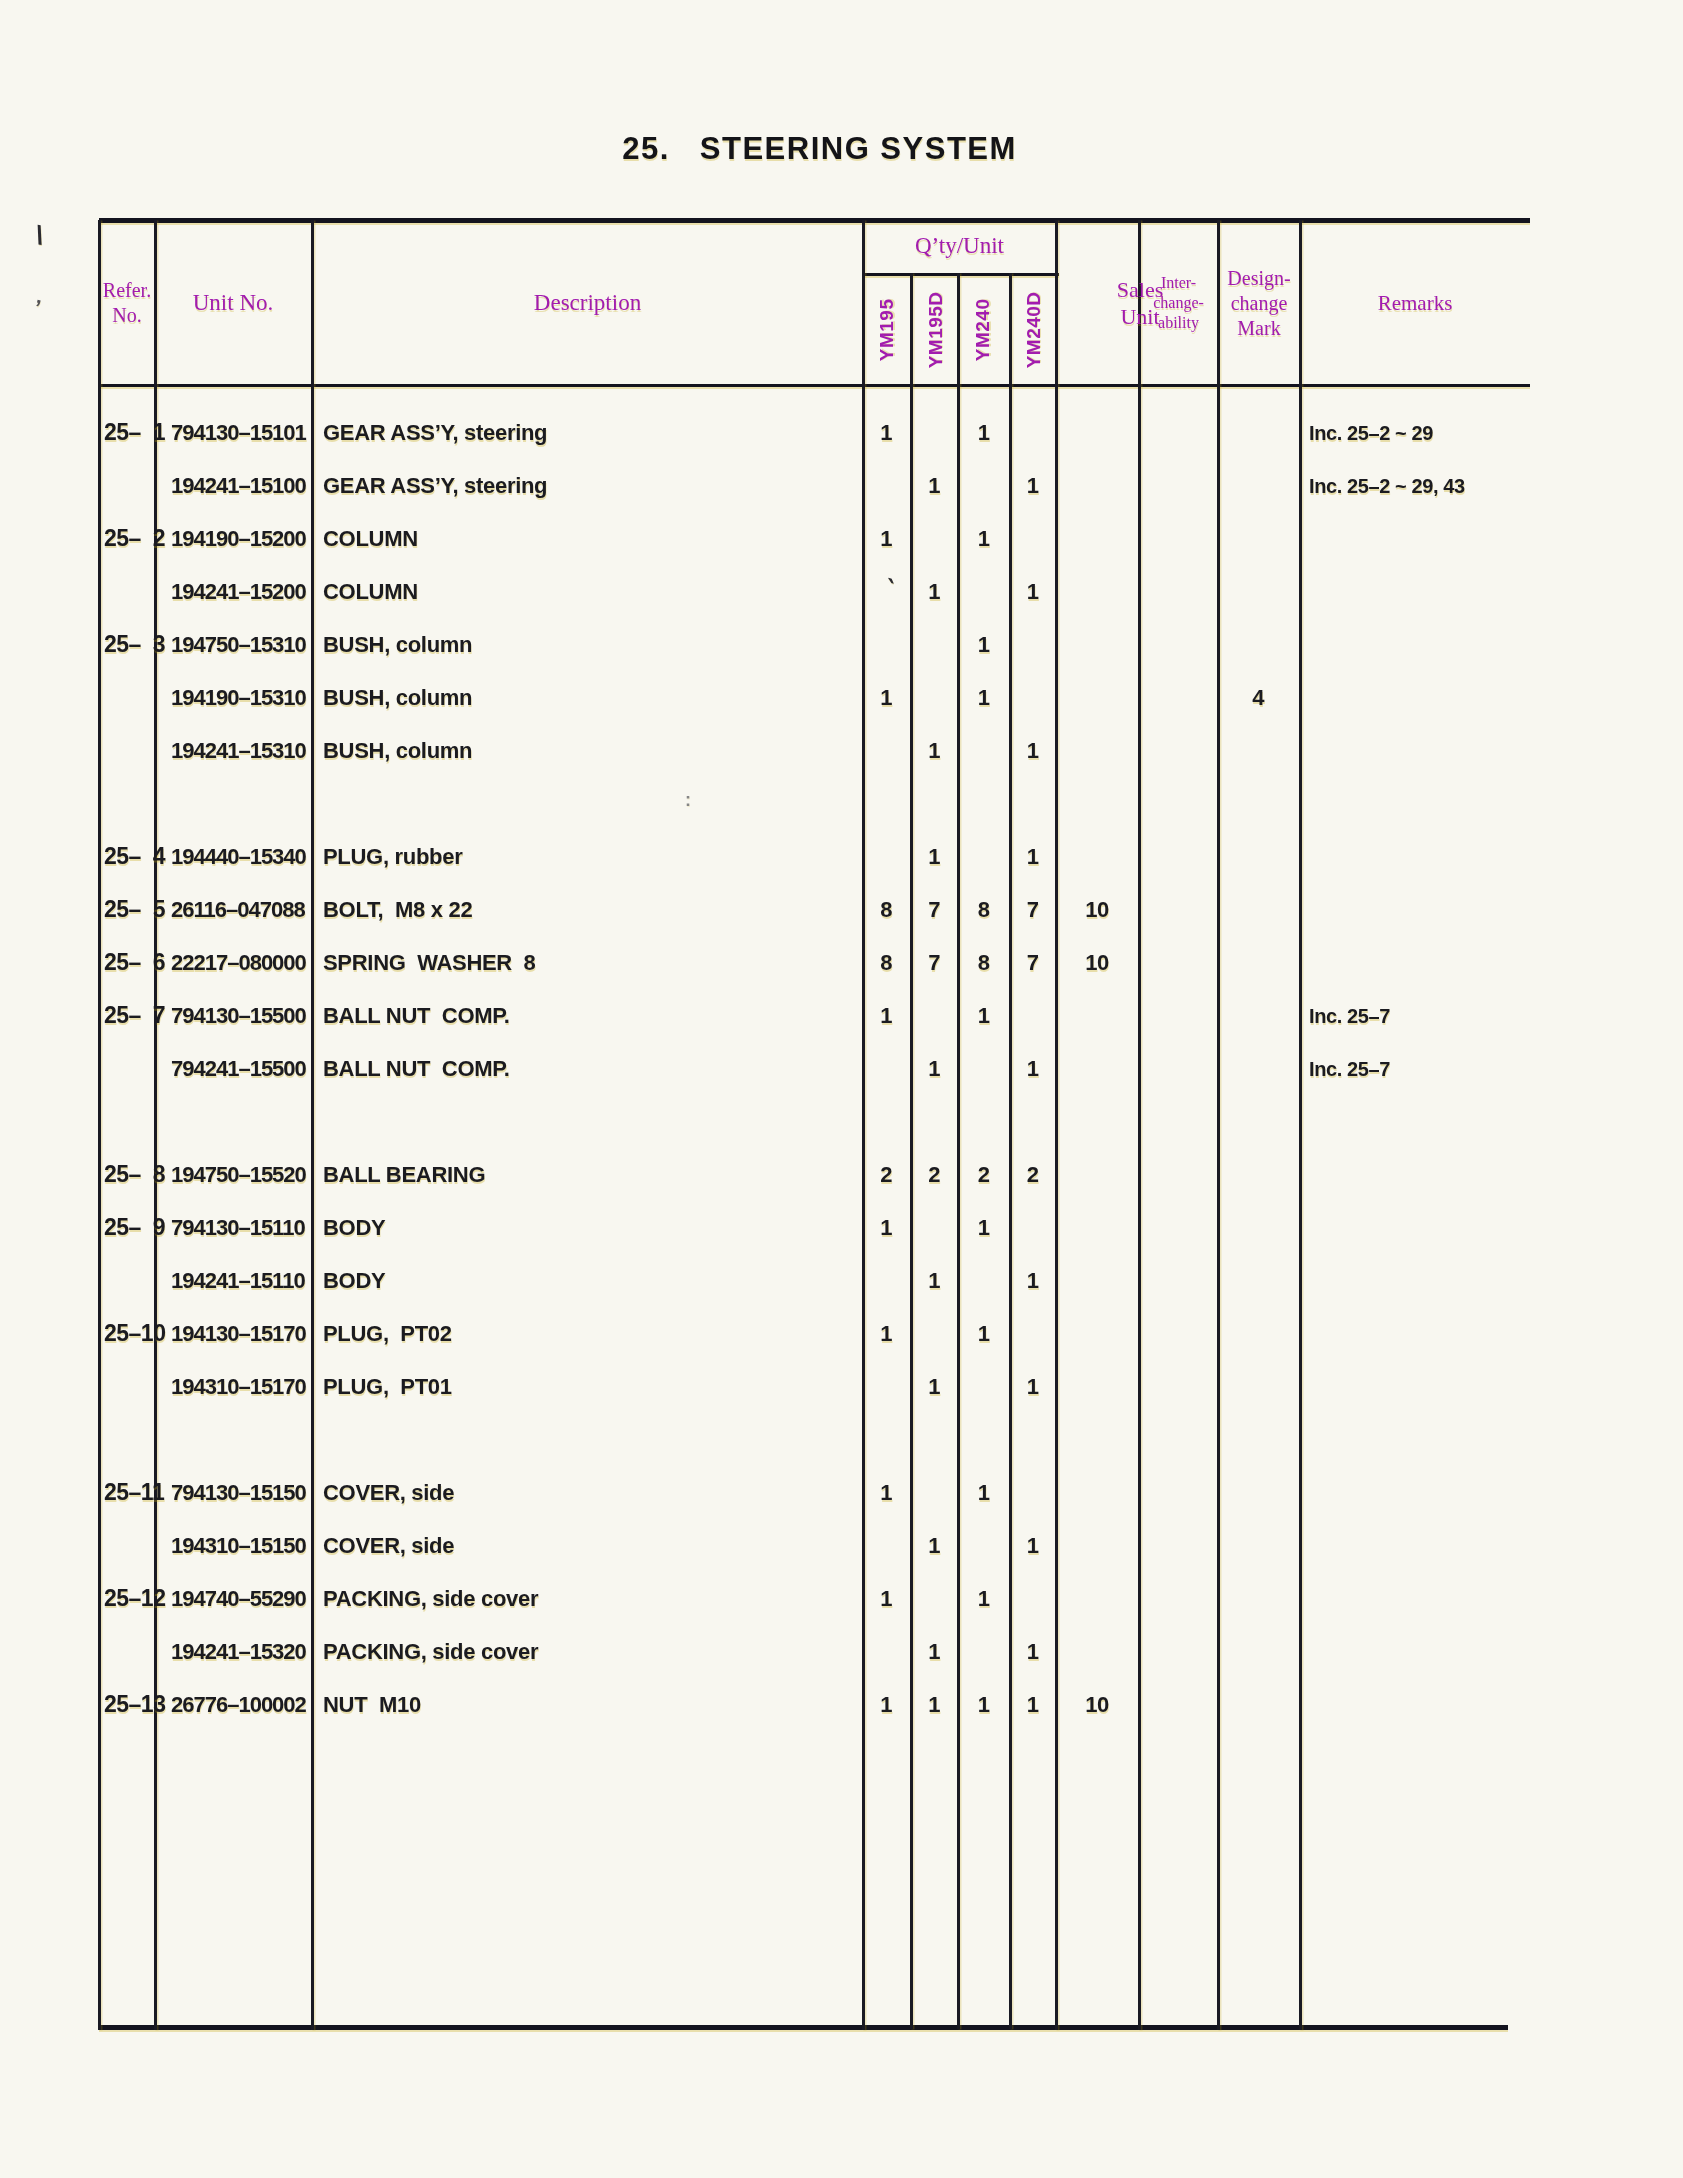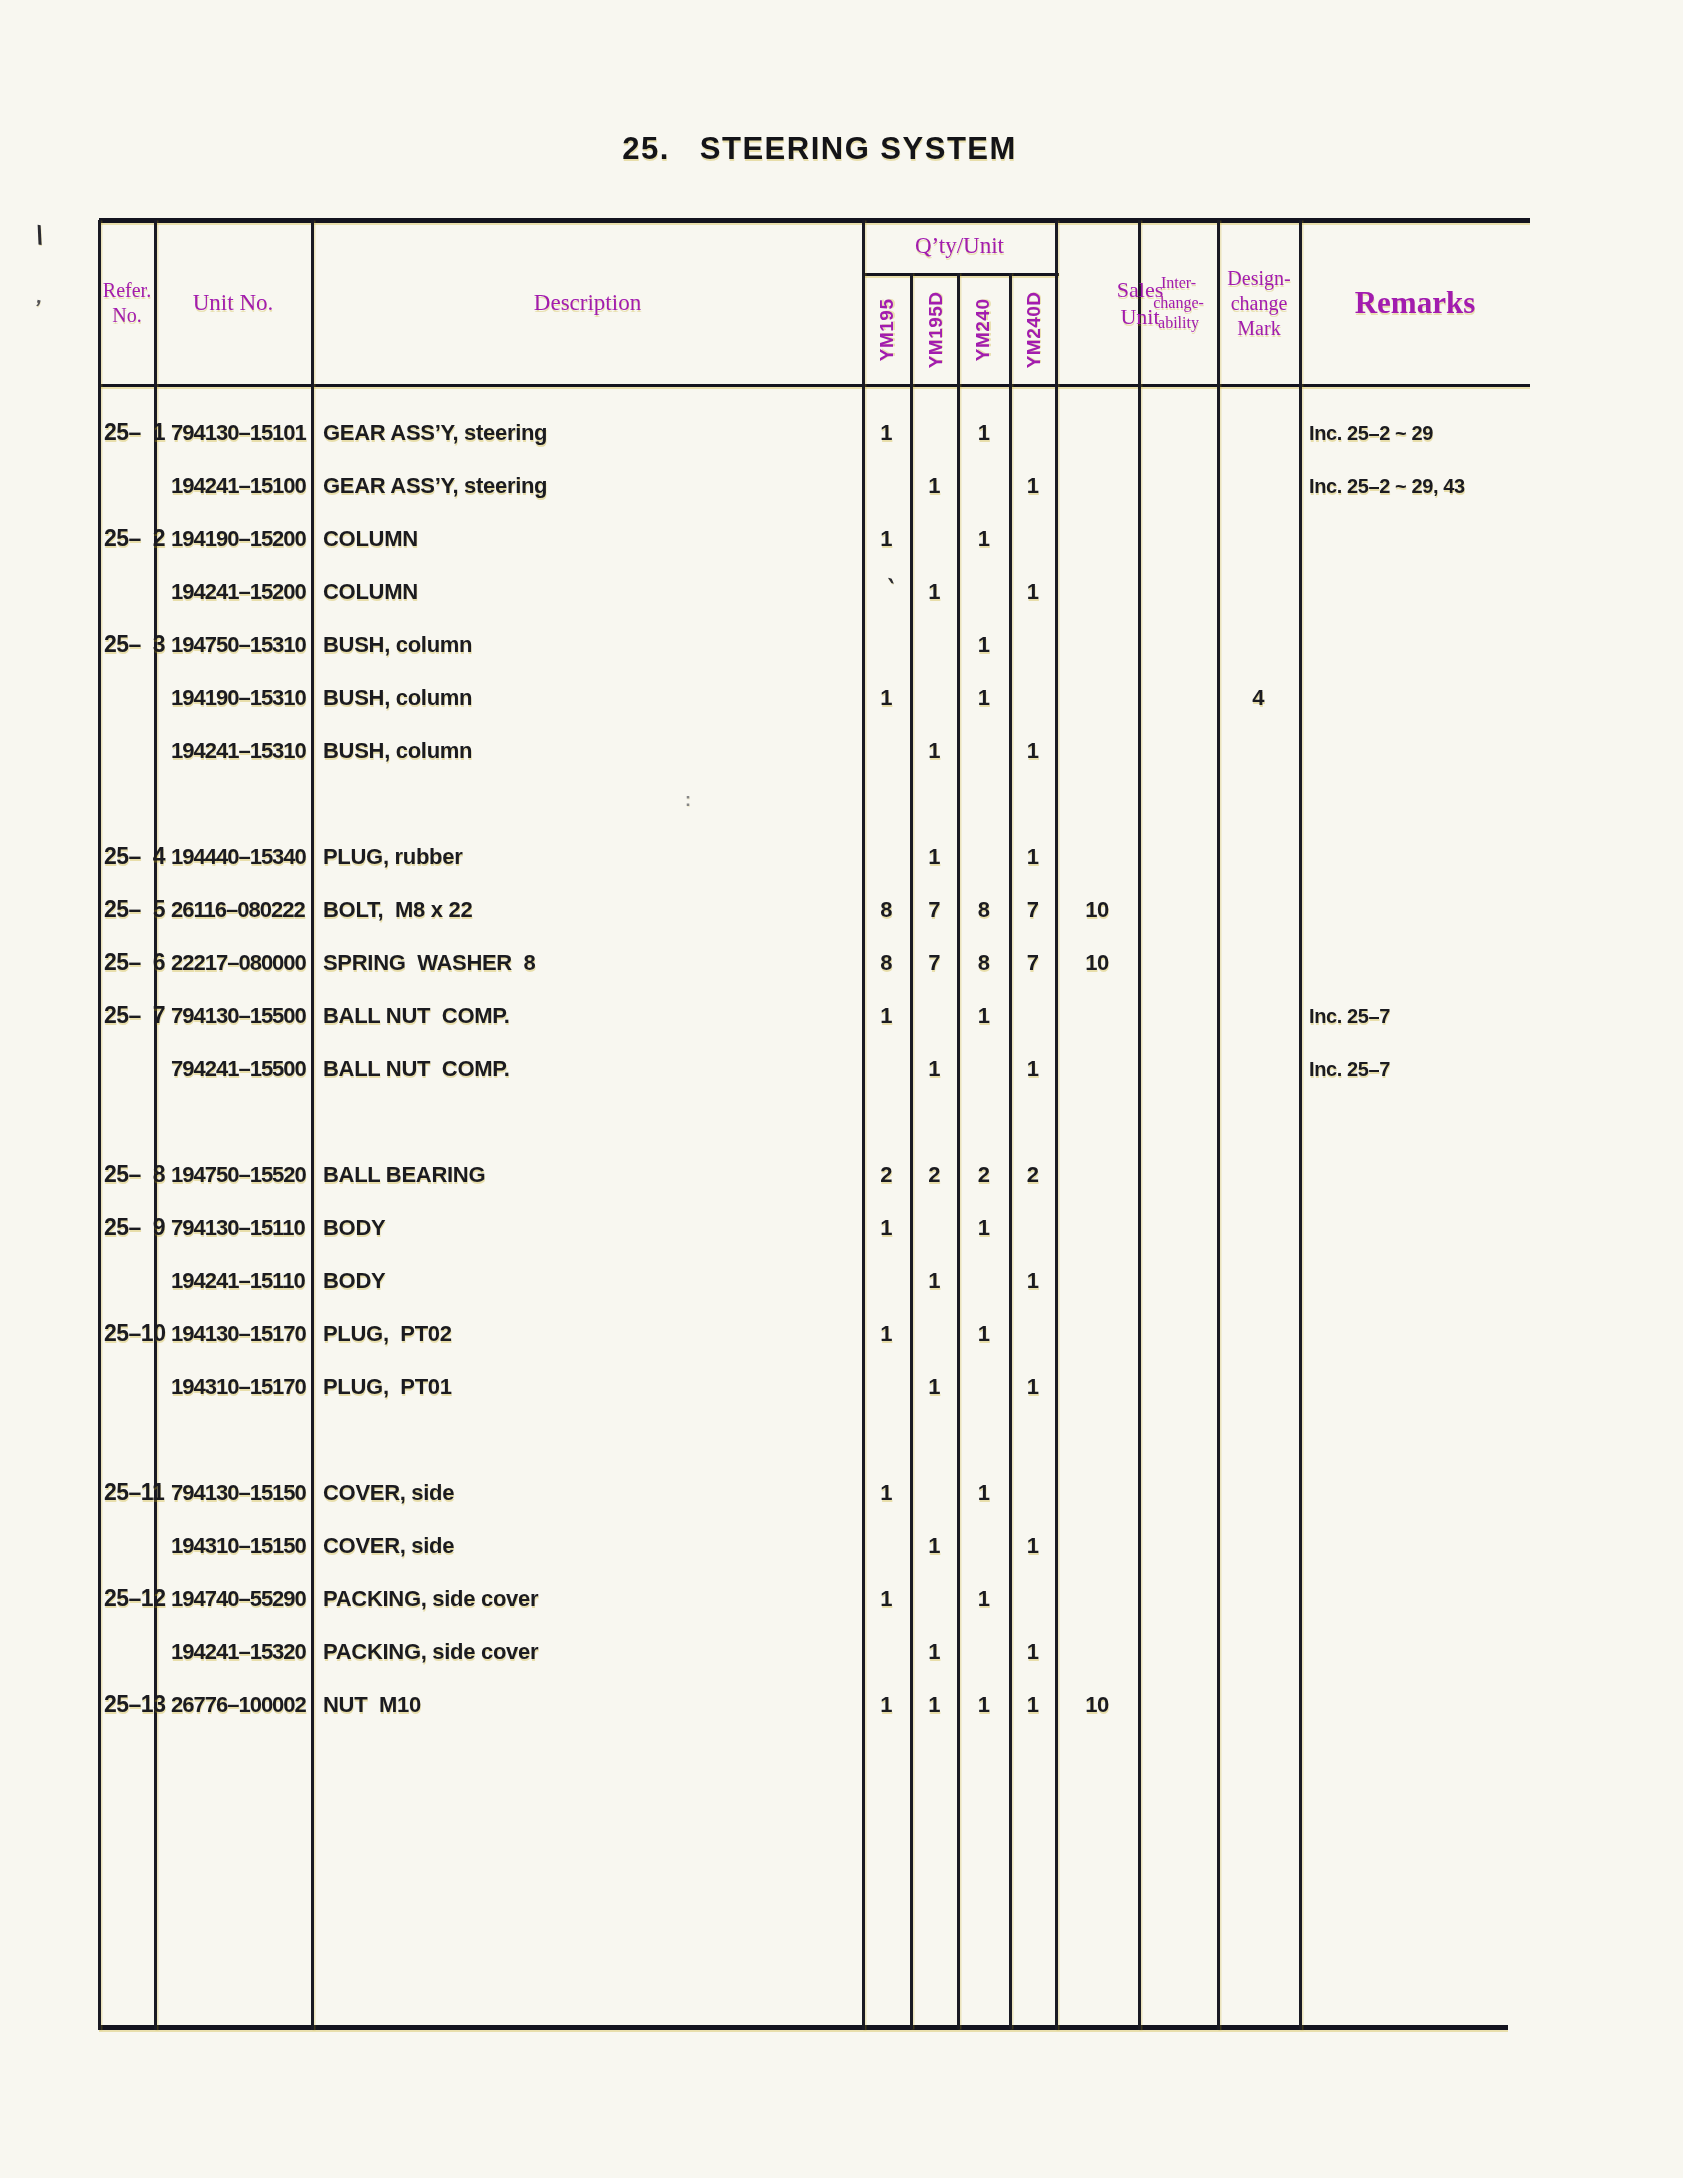--- a/index.html
+++ b/index.html
@@ -56,21 +56,21 @@
     font-family:"Liberation Sans", sans-serif;
     font-size:19px;letter-spacing:0.5px;white-space:nowrap;
   }
   .hm0{left:764px;width:48px;}
   .hm1{left:812px;width:48px;}
   .hm2{left:859px;width:51px;}
   .hm3{left:911px;width:47px;}
   .hdr-sales{left:957px;top:0;width:82px;height:166px;font-size:22px;padding-left:43px;}
   .hdr-inter{left:1040px;top:0;width:79px;height:166px;font-size:16px;}
   .hdr-design{left:1119px;top:0;width:82px;height:166px;font-size:20px;}
-  .hdr-remarks{left:1201px;top:0;width:230px;height:166px;font-size:31px;font-weight:bold;}
+  .hdr-remarks{left:1201px;top:0;width:230px;height:166px;font-size:21px;}
   
   .rows{position:absolute;left:0;top:186px;width:1431px;}
   .row{
     display:grid;
     grid-template-columns:56px 156px 551px 48px 48px 51px 47px 82px 79px 82px 230px;
     height:53px;
   }
   .c{
     display:flex;align-items:center;
     font-weight:bold;font-size:22px;letter-spacing:-0.5px;
@@ -251,21 +251,21 @@
     <div class="c c-q">1</div>
     <div class="c c-q"></div>
     <div class="c c-q">1</div>
     <div class="c c-sales"></div>
     <div class="c c-inter"></div>
     <div class="c c-design"></div>
     <div class="c c-remarks"></div>
   </div>
       <div class="row">
     <div class="c c-refer">25– 5</div>
-    <div class="c c-part">26116–080222</div>
+    <div class="c c-part">26116–047088</div>
     <div class="c c-desc">BOLT,  M8 x 22</div>
     <div class="c c-q">8</div>
     <div class="c c-q">7</div>
     <div class="c c-q">8</div>
     <div class="c c-q">7</div>
     <div class="c c-sales">10</div>
     <div class="c c-inter"></div>
     <div class="c c-design"></div>
     <div class="c c-remarks"></div>
   </div>

